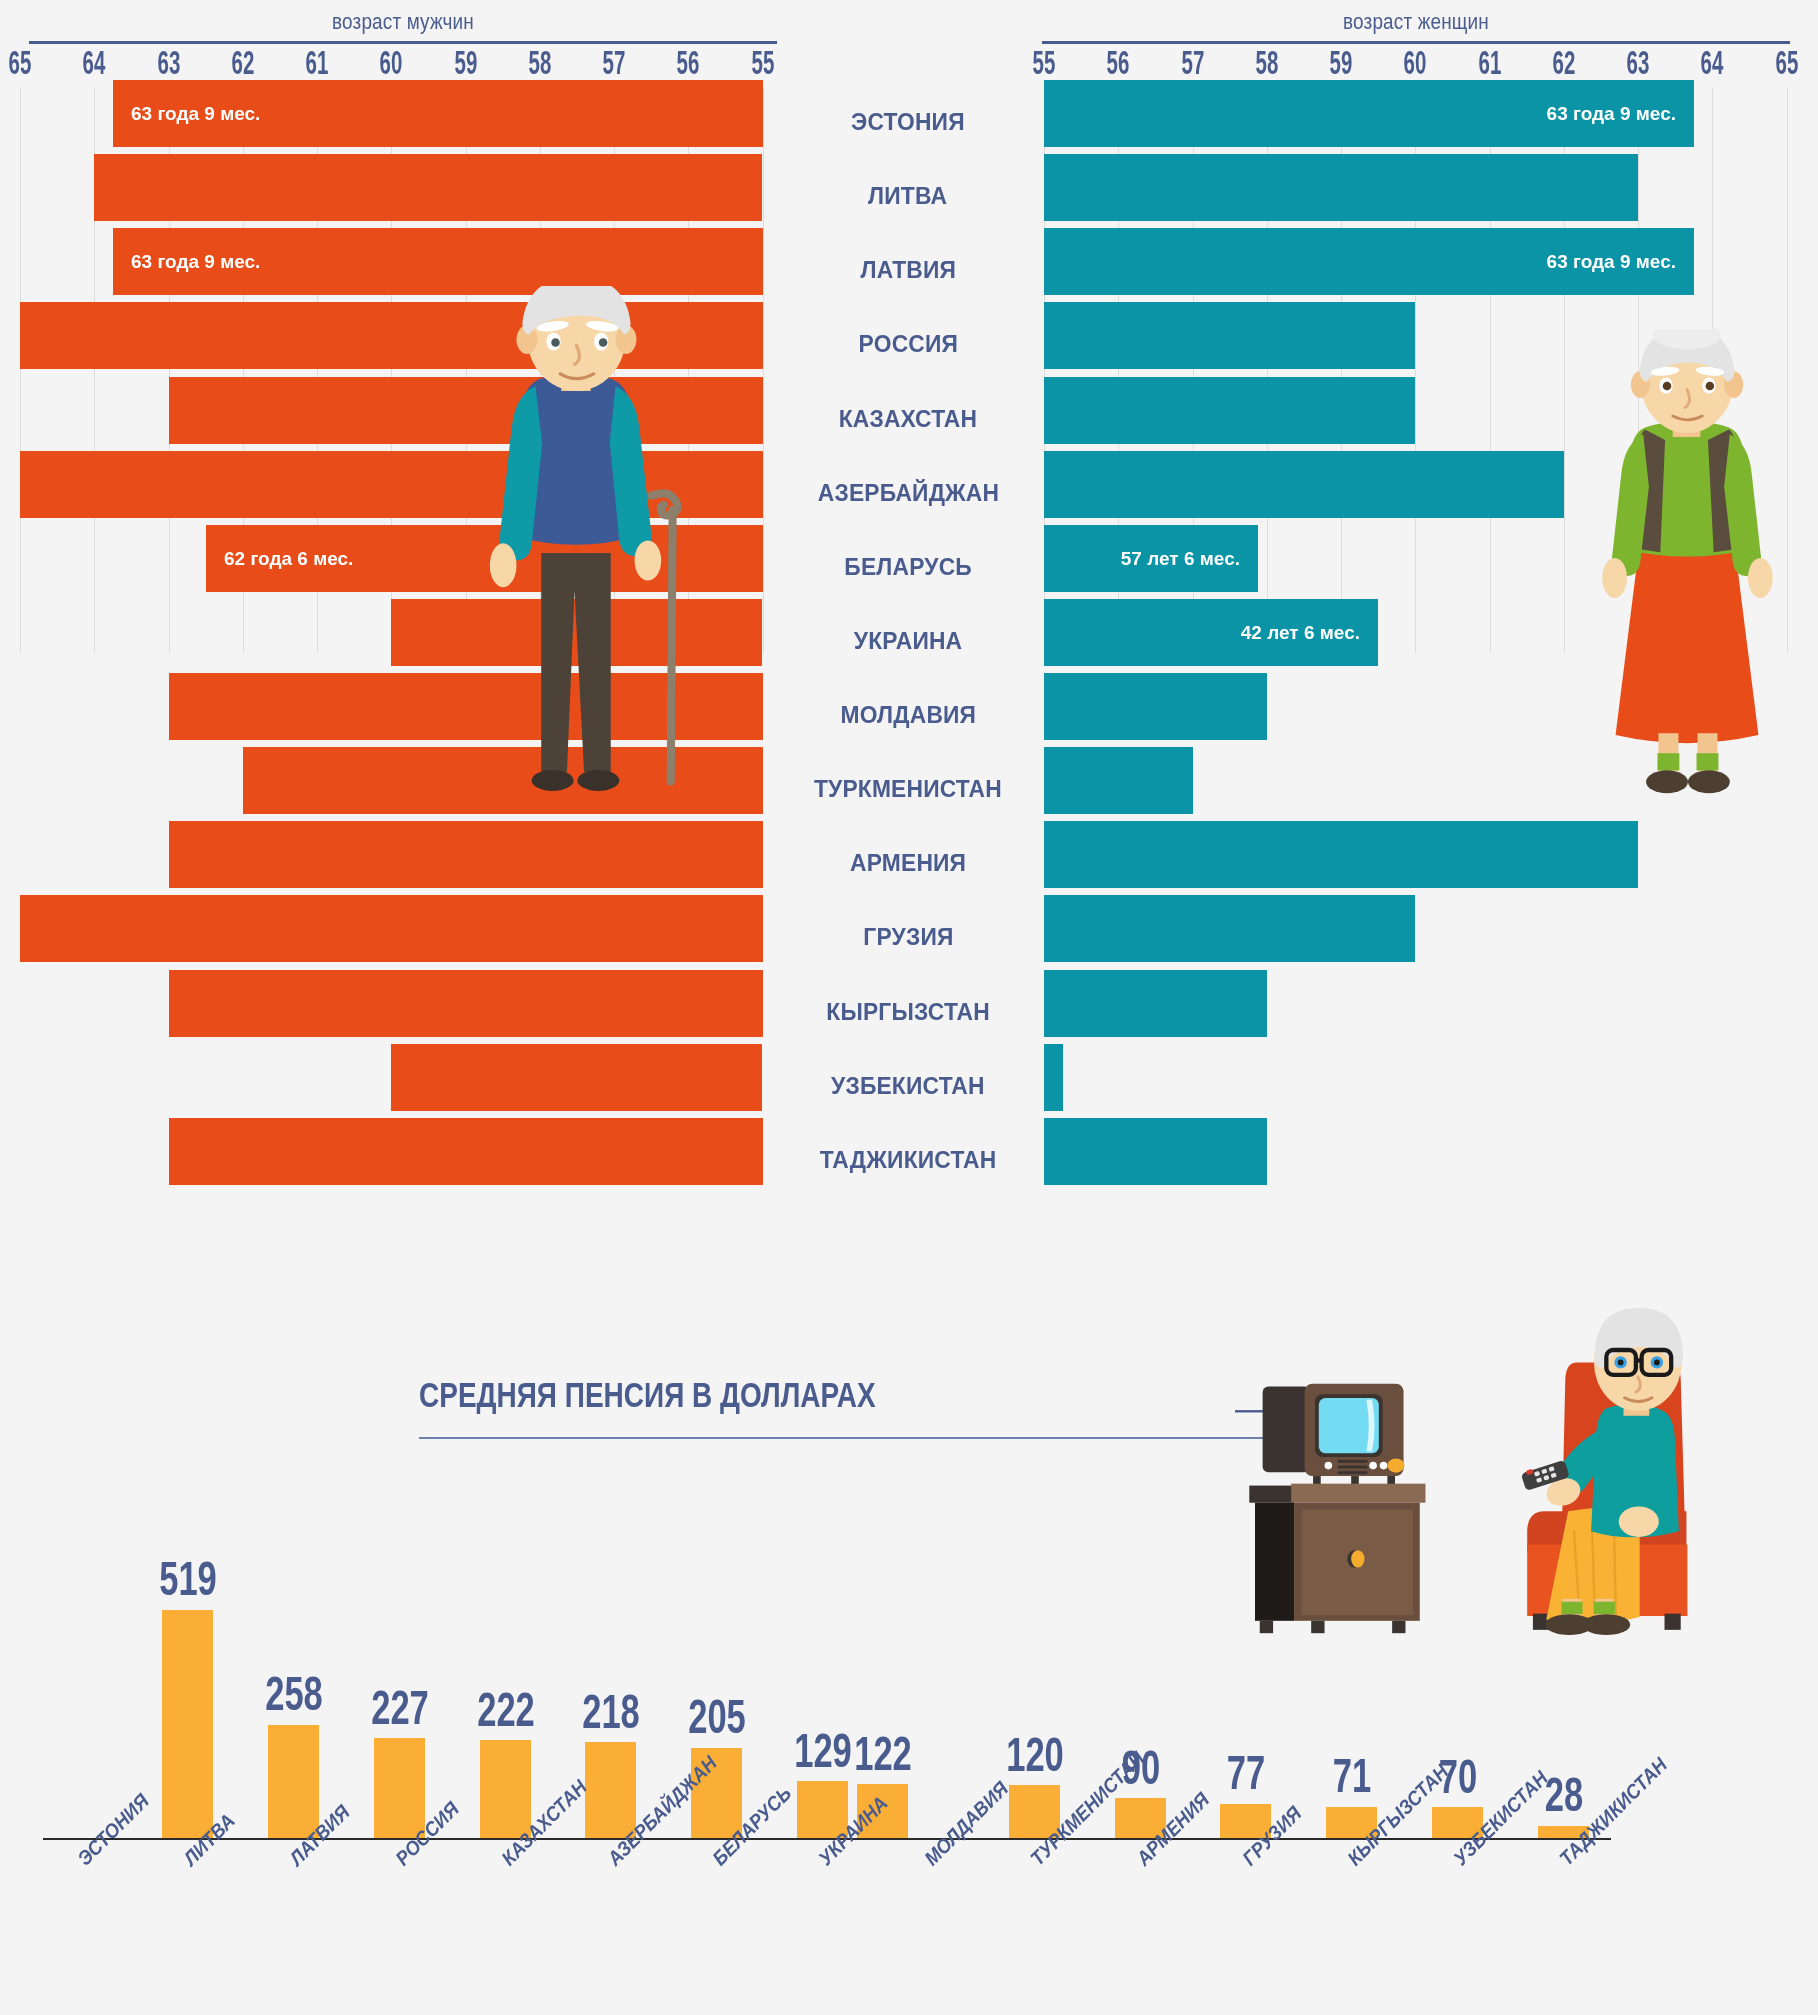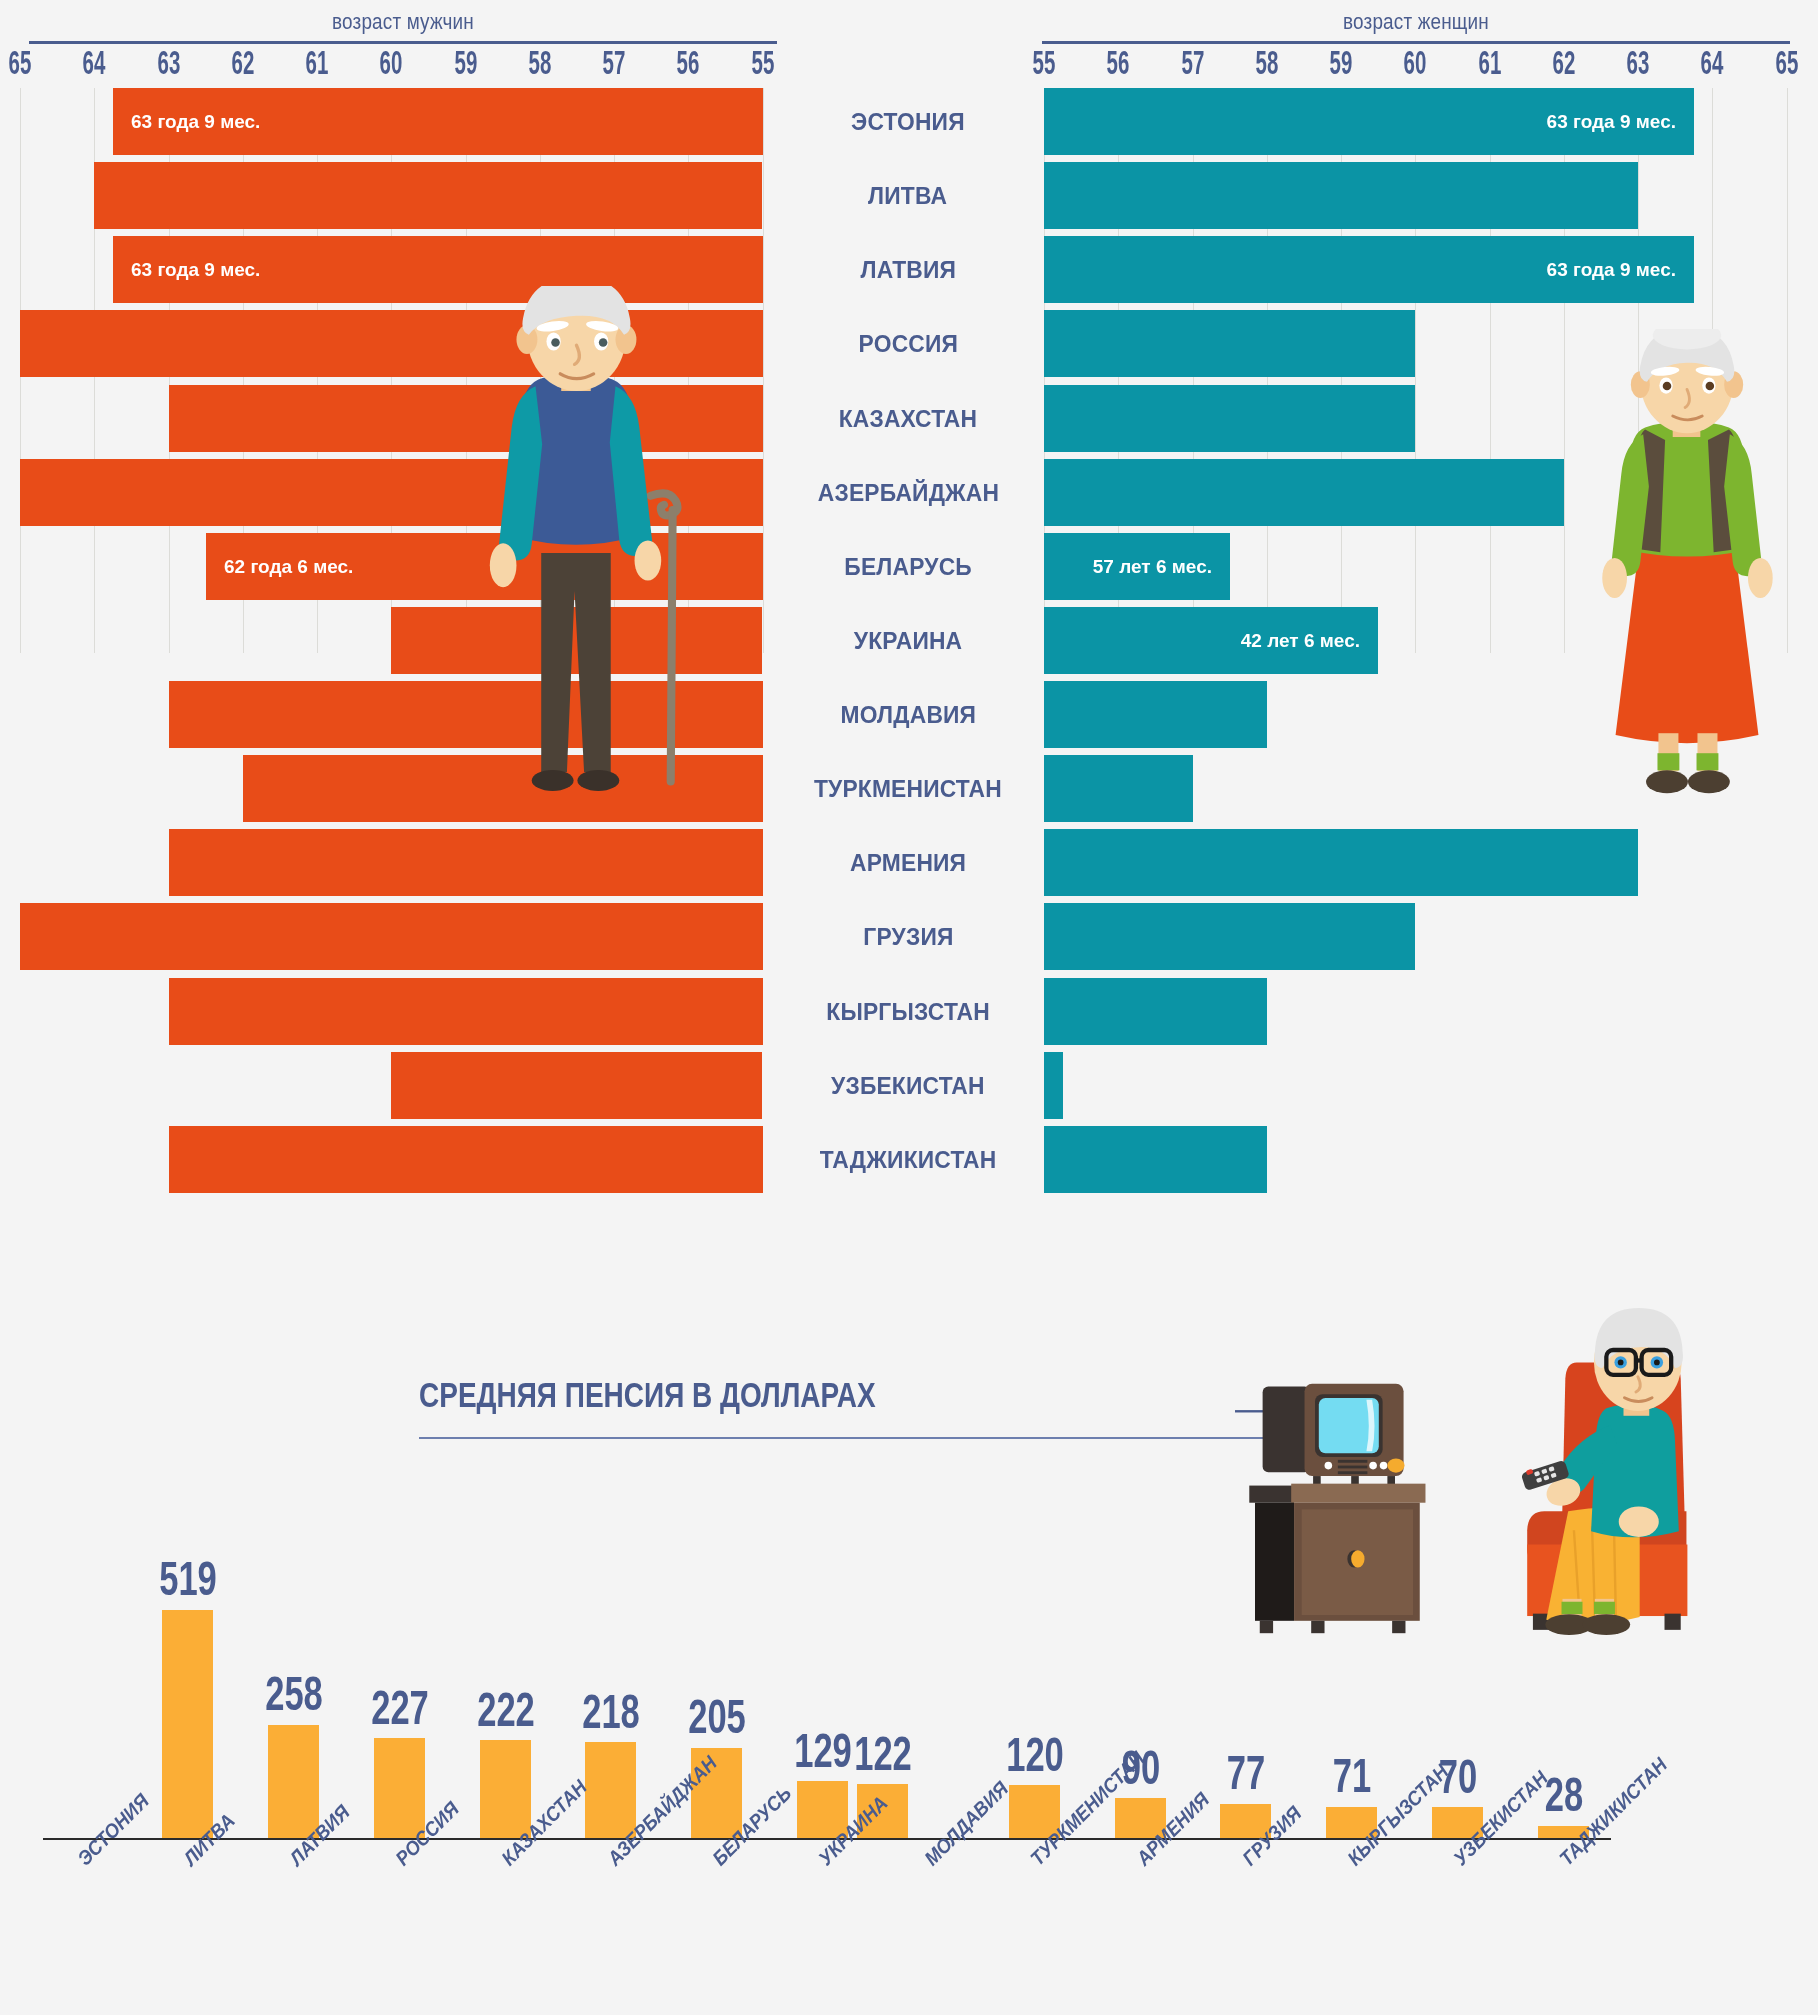--- a/index.html
+++ b/index.html
@@ -29,21 +29,21 @@
   .axis-nums{position:absolute;top:44px;height:38px;}
   .axis-nums span{
     position:absolute;top:0;font-size:33px;font-weight:bold;color:#4a5c8e;
     transform:scaleX(.62);transform-origin:center top;
     width:48px;margin-left:-24px;text-align:center;line-height:38px;
   }
 
   .grid{position:absolute;top:88px;height:565px;}
   .grid i{position:absolute;top:0;width:1px;height:100%;background:#dcdcd8;display:block;}
 
-  .rows{position:absolute;top:88px;}
+  .rows{position:absolute;top:80px;}
   .row{position:absolute;height:67px;}
   .bar{position:absolute;top:0;height:100%;}
   .bar.m{background:#e84c18;right:0;}
   .bar.f{background:#0b94a5;left:0;}
   .bar-lbl{
     position:absolute;top:50%;transform:translateY(-50%);
     color:#fff;font-size:19px;font-weight:bold;white-space:nowrap;
     font-family:"Liberation Sans", sans-serif;
   }
   .bar.m .bar-lbl{left:18px;}
@@ -222,21 +222,21 @@
       <div class="row" style="top: 222px; left: 1044px; width: 743px; height: 67px;">
         <div class="bar f" style="width: 371px;"></div>
       </div>
       <div class="row" style="top: 297px; left: 1044px; width: 743px; height: 67px;">
         <div class="bar f" style="width: 371px;"></div>
       </div>
       <div class="row" style="top: 371px; left: 1044px; width: 743px; height: 67px;">
         <div class="bar f" style="width: 520px;"></div>
       </div>
       <div class="row" style="top: 445px; left: 1044px; width: 743px; height: 67px;">
-        <div class="bar f" style="width: 186px;">
+        <div class="bar f" style="width: 214px;">
           <span class="bar-lbl">57 лет 6 мес.</span>
         </div>
       </div>
       <div class="row" style="top: 519px; left: 1044px; width: 743px; height: 67px;">
         <div class="bar f" style="width: 334px;">
           <span class="bar-lbl">42 лет 6 мес.</span>
         </div>
       </div>
       <div class="row" style="top: 593px; left: 1044px; width: 743px; height: 67px;">
         <div class="bar f" style="width: 223px;"></div>

